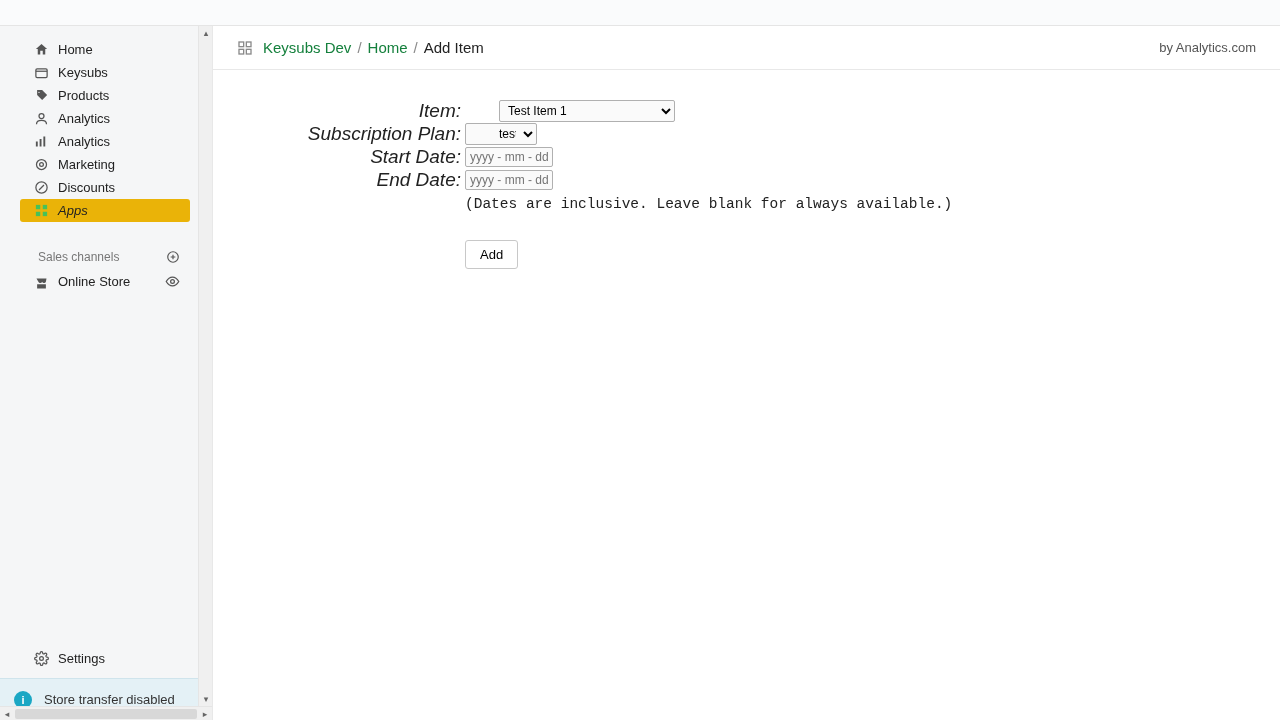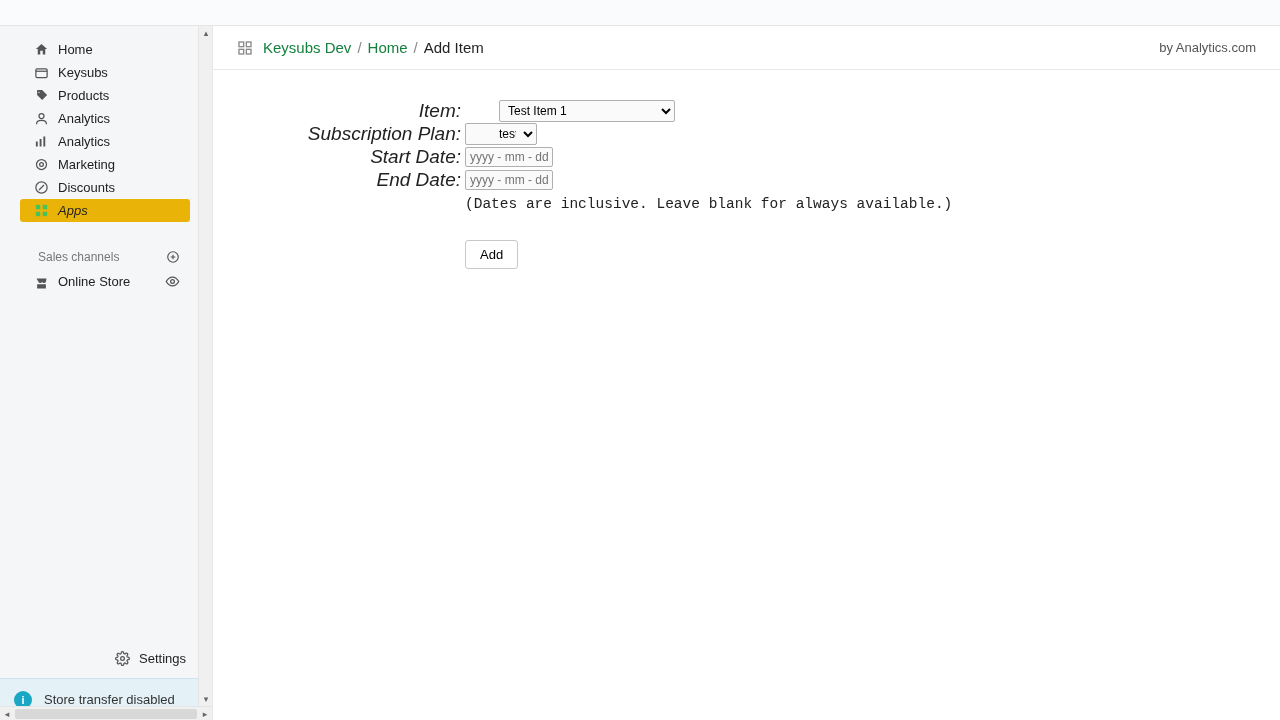--- a/index.html
+++ b/index.html
@@ -24,21 +24,21 @@
   .nav-item.active .icon { color: #47c159; }
 
   .nav-section { margin-top: 24px; }
   .nav-section-header { display: flex; align-items: center; justify-content: space-between; padding: 0 18px 0 38px; font-size: 12px; color: #777; height: 22px; }
   .nav-section-header .plus { color: #555; cursor: pointer; font-size: 14px; }
 
   .nav-sub { display: flex; align-items: flex-start; height: 23px; padding: 0 18px 0 32px; margin-top: 6px; font-size: 13px; color: #222; cursor: pointer; }
   .nav-sub .icon { width: 18px; height: 18px; display: inline-flex; align-items: center; justify-content: center; margin-right: 8px; color: #555; }
   .nav-sub .eye { margin-left: auto; color: #555; font-size: 13px; }
 
-  .settings-row { display: flex; align-items: center; height: 40px; padding: 0 12px 0 32px; font-size: 13px; color: #222; cursor: pointer; justify-content: flex-end; }
+  .settings-row { display: flex; align-items: center; height: 40px; padding: 0 12px 0 32px; font-size: 13px; color: #222; cursor: pointer; }
   .settings-row .icon { width: 18px; height: 18px; display: inline-flex; align-items: center; justify-content: center; margin-right: 8px; color: #555; }
 
   .notice { background: #e4f1f6; border-top: 1px solid #cfe4ec; height: 42px; display: flex; align-items: center; padding: 0 14px; font-size: 13px; color: #333; }
   .notice .info { width: 18px; height: 18px; border-radius: 50%; background: #1aa7c4; color: #fff; font-size: 11px; font-weight: bold; display: inline-flex; align-items: center; justify-content: center; margin-right: 12px; }
 
   .sidebar-scroll-h { position: absolute; left: 0; bottom: 0; width: 212px; height: 14px; background: #f0f0f0; display: flex; align-items: center; border-top: 1px solid #e5e5e5; }
   .sidebar-scroll-h .arrow { width: 14px; height: 14px; font-size: 9px; text-align: center; line-height: 14px; color: #666; cursor: pointer; }
   .sidebar-scroll-h .track { flex: 1; height: 10px; background: #d8d8d8; border-radius: 2px; margin: 0 1px; }
 
   .main { flex: 1; background: #fff; display: flex; flex-direction: column; border-left: 1px solid #e8e8e8; }

